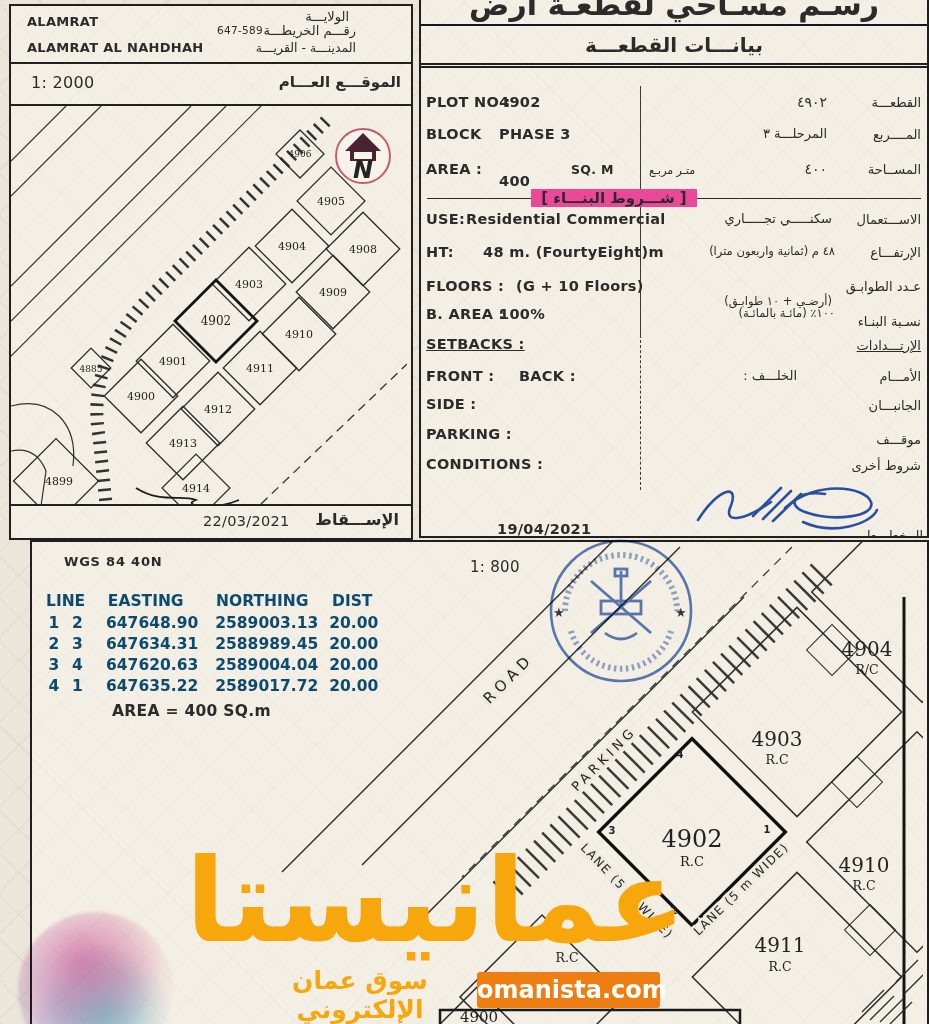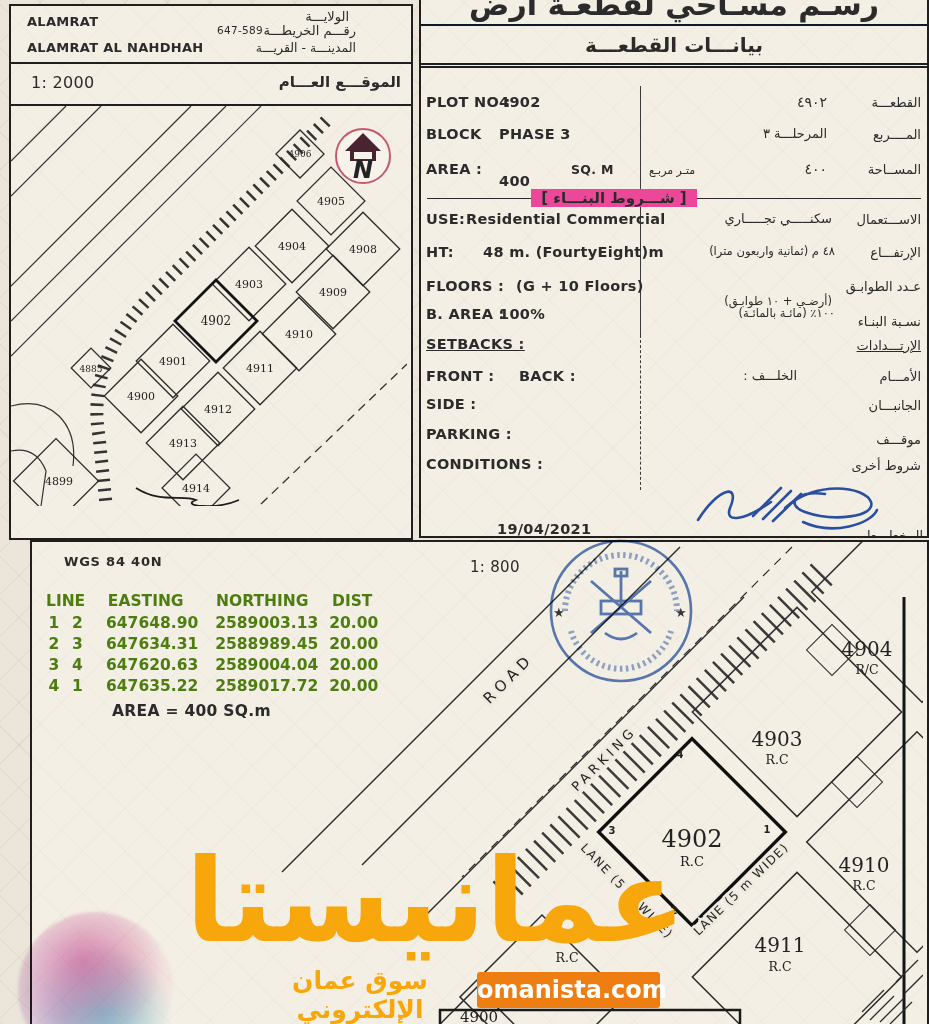--- a/index.html
+++ b/index.html
@@ -32,21 +32,21 @@
   #rp-body .en{font-size:14.5px;font-weight:bold;}
   #rp-body .arv{font-size:13px;}
   #rp-body .arl{font-size:13px;}
   .vsep-solid{left:219px;top:18px;height:252px;border-left:1.2px solid #3a3a3a;width:0;}
   .vsep-dash{left:219px;top:272px;height:150px;border-left:1.2px dashed #3a3a3a;width:0;}
   .bracket-line{left:6px;right:6px;top:130px;border-top:1.4px solid #2b2b2b;}
   .bracket-text{left:0;right:120px;top:121px;text-align:center;}
   .bracket-text span{background:#ec4899;padding:0 10px;font-size:15px;font-weight:bold;}
   .uline{text-decoration:underline;}
   
-  #coord-table{position:absolute;left:10px;top:48px;border-collapse:collapse;font-size:15.5px;font-weight:bold;color:#4d7c0f;}
+  #coord-table{position:absolute;left:10px;top:48px;border-collapse:collapse;font-size:15.5px;font-weight:bold;color:#0c4a6e;}
   #coord-table th{font-weight:bold;text-align:center;padding:2px 4px;}
   #coord-table td{padding:1.5px 4px;}
   #coord-table .num{text-align:right;}
   #coord-table .c{text-align:center;}
   
   #wm-brand{left:228px;top:826px;width:458px;height:152px;z-index:6;color:#f7a70b;
     font-size:116px;font-weight:bold;text-align:center;line-height:150px;}
   #wm-tagline{left:248px;top:966px;width:224px;z-index:6;color:#f7a70b;font-size:25px;font-weight:bold;text-align:center;}
   #wm-badge{left:477px;top:972px;width:183px;height:36px;z-index:6;background:#ee7d12;border-radius:3px;
     color:#fff;font-size:24px;font-weight:bold;text-align:center;line-height:36px;}
@@ -167,20 +167,24 @@
         <circle cx="352" cy="50" r="27" fill="rgba(248,245,238,.7)" stroke="#c25b6e" stroke-width="2"></circle>
         <path d="M334,45 L352,27 L370,45 Z" fill="#4a2330"></path>
         <rect x="339" y="44" width="26" height="11" fill="#4a2330"></rect>
         <rect x="343" y="46" width="18" height="7" fill="#f5f2ea"></rect>
         <text x="352" y="72" font-size="24" font-weight="bold" font-style="italic" fill="#4a2330" text-anchor="middle">N</text>
       </g>
       <path d="M125,382 C150,398 172,388 185,394 C168,400 205,404 228,394" stroke="#1c1c1c" stroke-width="1.8" fill="none"></path>
     </svg>
   </div>
 
+  <div id="lp-date" class="abs">
+    <span class="abs en" style="left:192px;top:7px;font-size:14.5px;">22/03/2021</span>
+    <span class="abs ar b" style="right:12px;top:4px;font-size:16px;">الإســـقاط</span>
+  </div>
 </div>
 
 <div id="right-panel" class="panel">
   <div id="rp-title">
     <div class="t ar">رسـم مسـاحي لقطعـة أرض</div>
   </div>
   <div id="rp-sub" class="ar">بيانـــات القطعـــة</div>
 
   <div id="rp-body">
     <div class="abs vsep-solid"></div>

